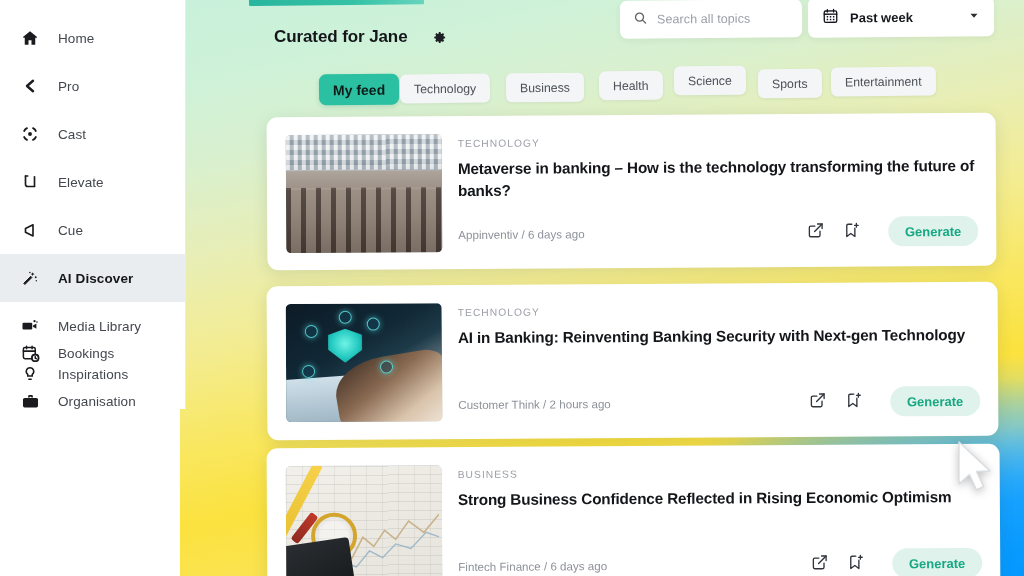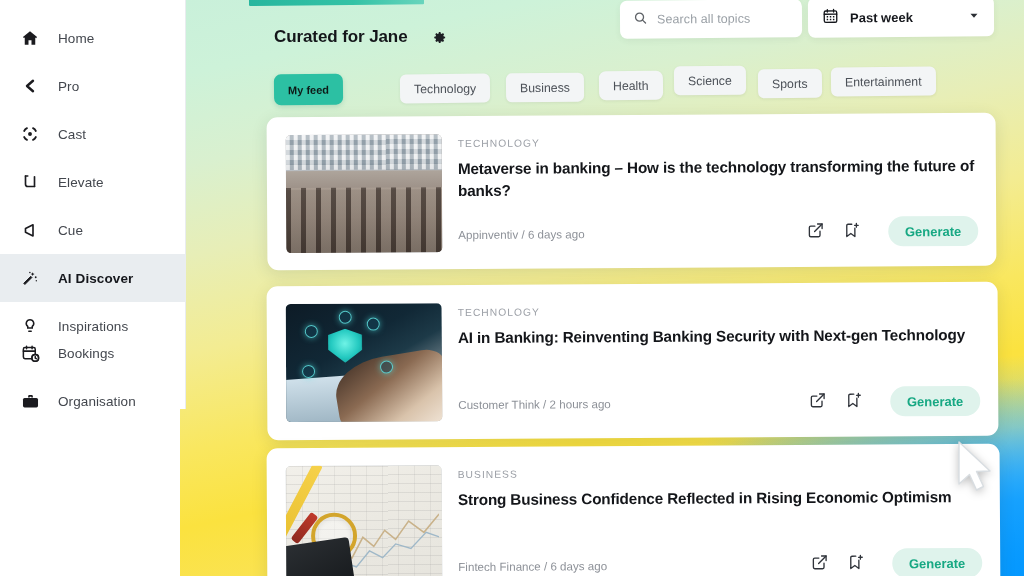--- a/index.html
+++ b/index.html
@@ -131,22 +131,23 @@
     display: flex; align-items: center; justify-content: center;
     border-radius: 6px;
     font-size: 12.3px; color: #4c5158;
     background: #f3f5f6;
     box-shadow: 0 1px 3px rgba(60,70,50,.09);
     white-space: nowrap;
     cursor: pointer;
   }
   .chip.myfeed {
     background: #2cc0a3; color: #0e1a17; font-weight: 700;
-    height: 31px; border-radius: 7px; font-size: 11px;
+    height: 31px; border-radius: 7px; font-size: 14px;
     box-shadow: 0 2px 5px rgba(20,120,100,.18);
+    margin-left: 45px;
   }
 
   
   .card {
     position: absolute;
     background: #ffffff;
     border-radius: 11px;
     box-shadow: 0 4px 16px rgba(40,60,60,.13);
     overflow: hidden;
   }
@@ -350,20 +351,31 @@
               <path d="M3.6 19.1 13 9.7l1.6 1.6-9.4 9.4z" stroke="currentColor" stroke-width="1.2"></path>
               <path d="M15.5 4.2l.8 1.8 1.8.8-1.8.8-.8 1.8-.8-1.8-1.8-.8 1.8-.8z"></path>
               <circle cx="19.6" cy="11" r="1.2"></circle>
               <circle cx="11.8" cy="4.6" r="1"></circle>
               <circle cx="20.4" cy="15.6" r=".9"></circle>
             </svg>
         </span>
         <span class="lbl">AI Discover</span>
       </div>
 
+      <div class="nav-item">
+        <span class="ico">
+          <svg width="18" height="18" viewBox="0 0 24 24" fill="currentColor">
+              <rect x="2" y="7.5" width="13" height="9" rx="1.6"></rect>
+              <path d="M16 11.2l4.5-2.6v7l-4.5-2.6z"></path>
+              <circle cx="18" cy="5.6" r="1.5"></circle>
+              <circle cx="21.3" cy="6.6" r="1.1"></circle>
+            </svg>
+        </span>
+        <span class="lbl">Media Library</span>
+      </div>
 
       <div class="nav-item">
         <span class="ico">
           <svg width="18" height="18" viewBox="0 0 24 24" fill="none" stroke="currentColor" stroke-width="2" stroke-linecap="round">
               <path d="M12 3.6a5 5 0 0 0-3 9v2.2h6V12.6a5 5 0 0 0-3-9z"></path>
               <path d="M10.4 19h3.2"></path>
             </svg>
         </span>
         <span class="lbl">Inspirations</span>
       </div>

